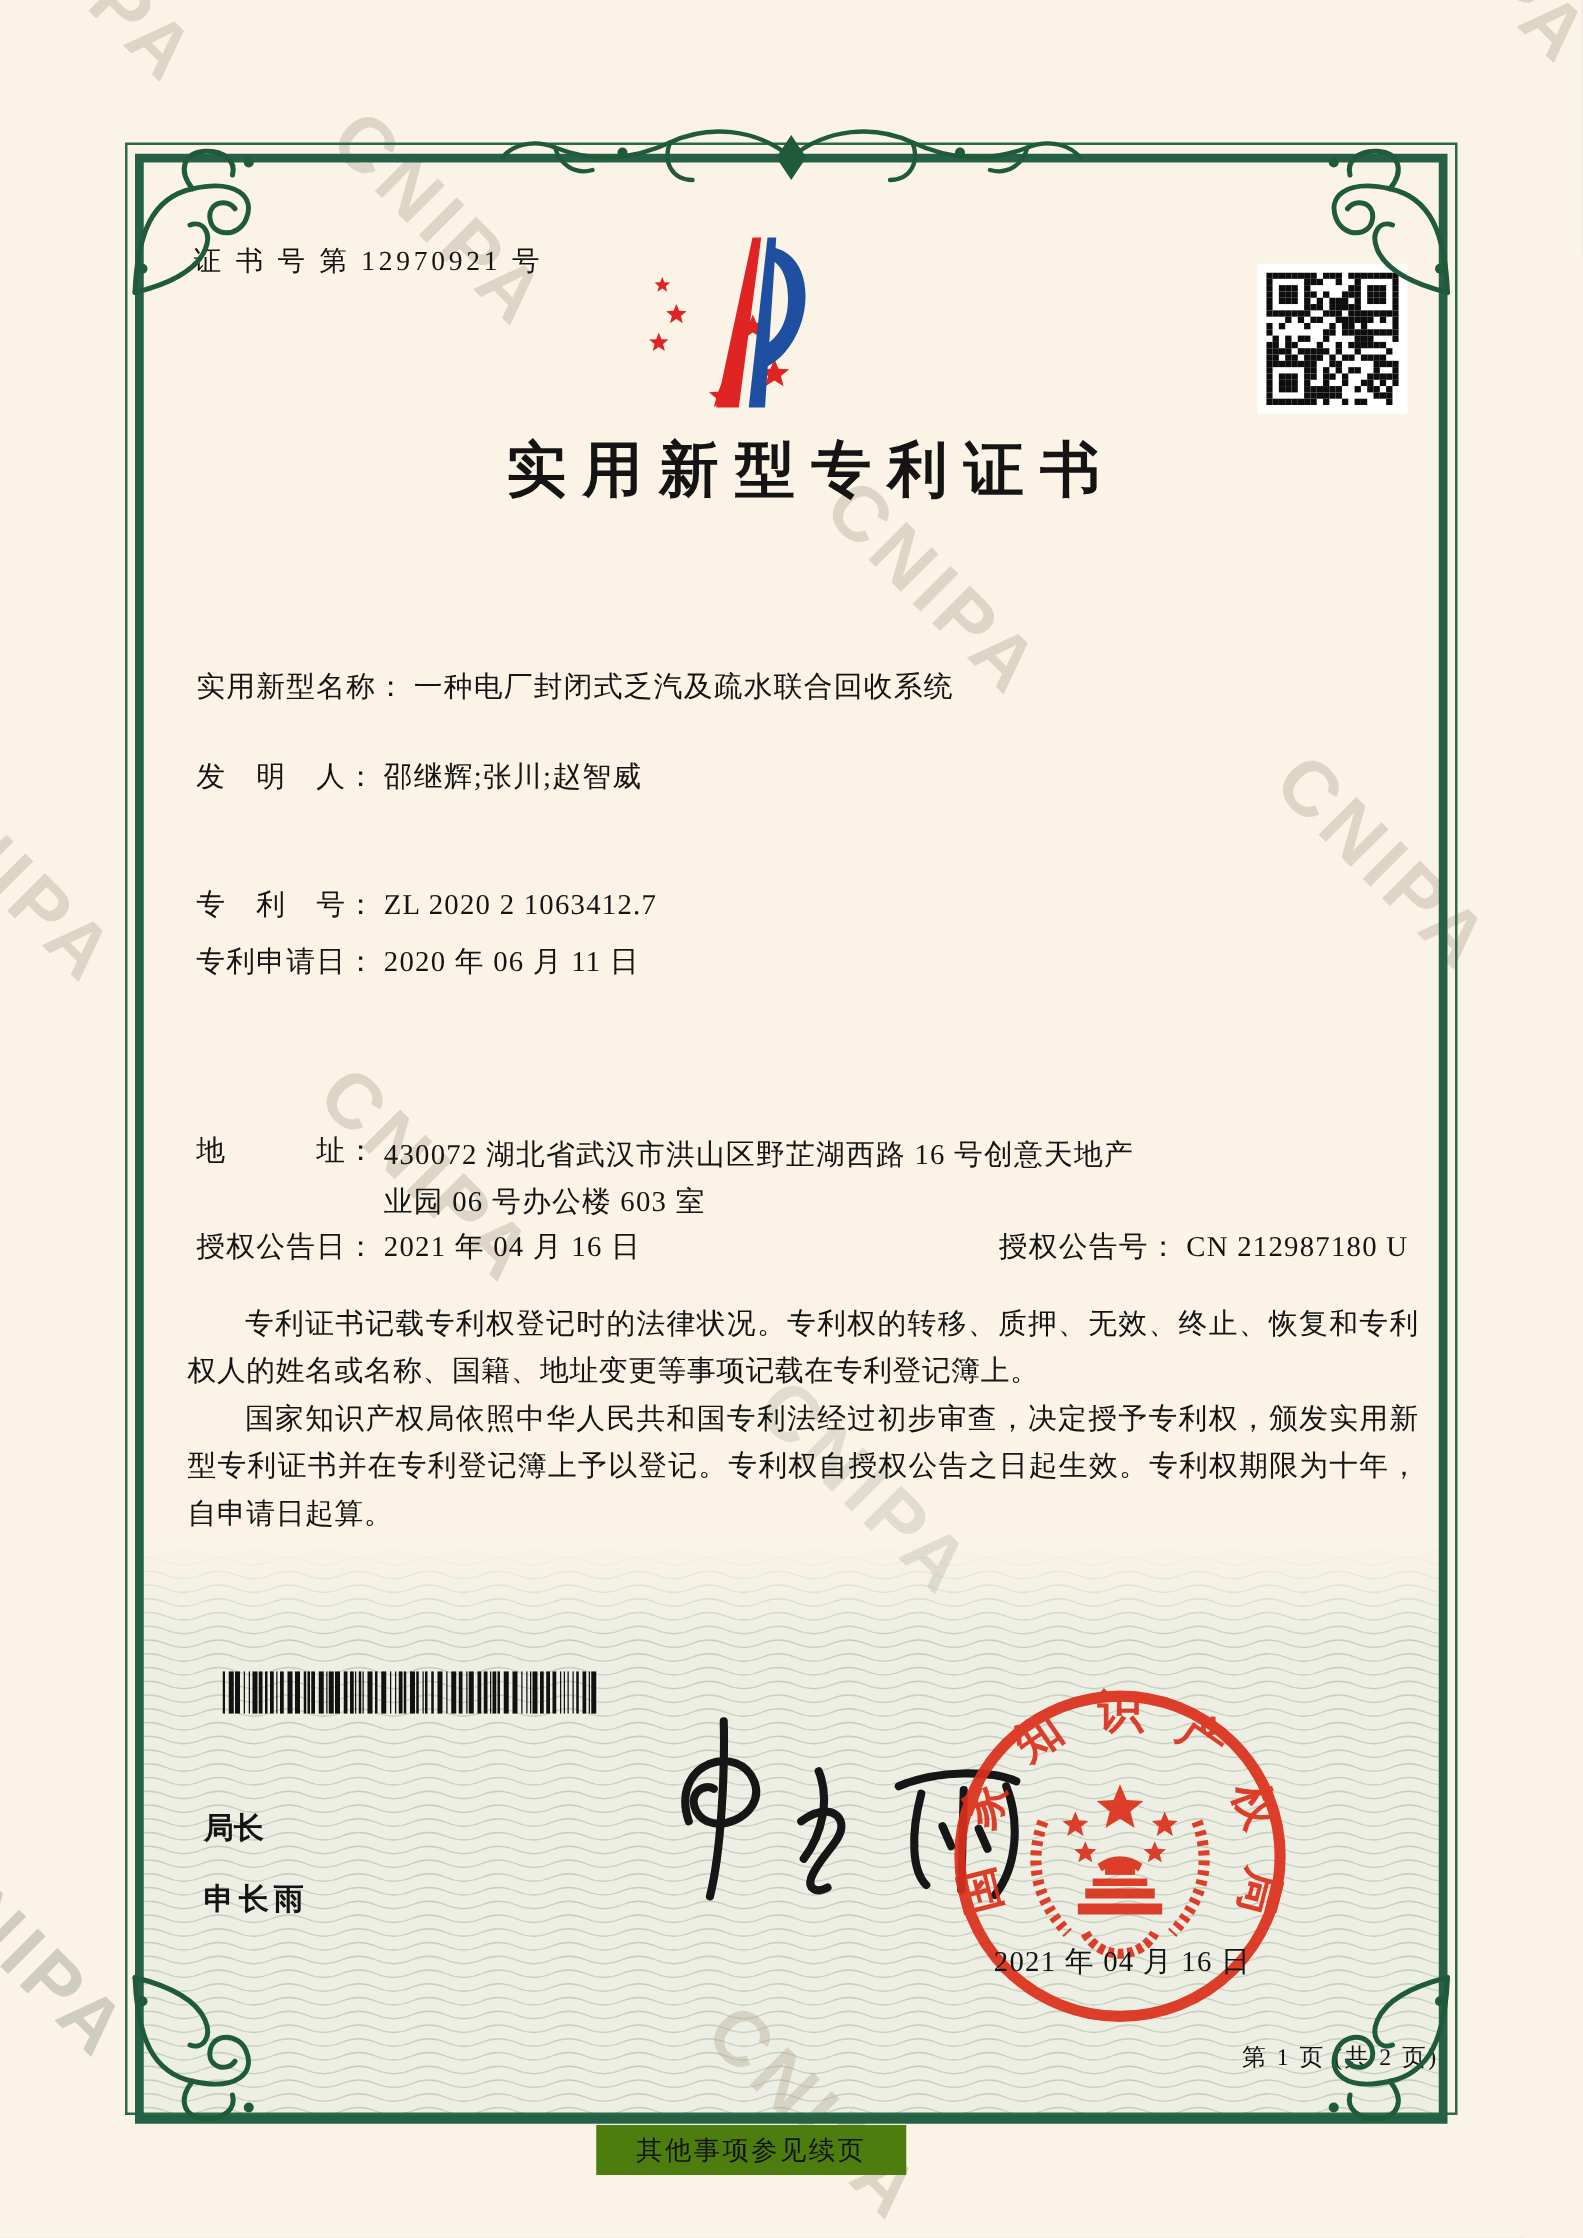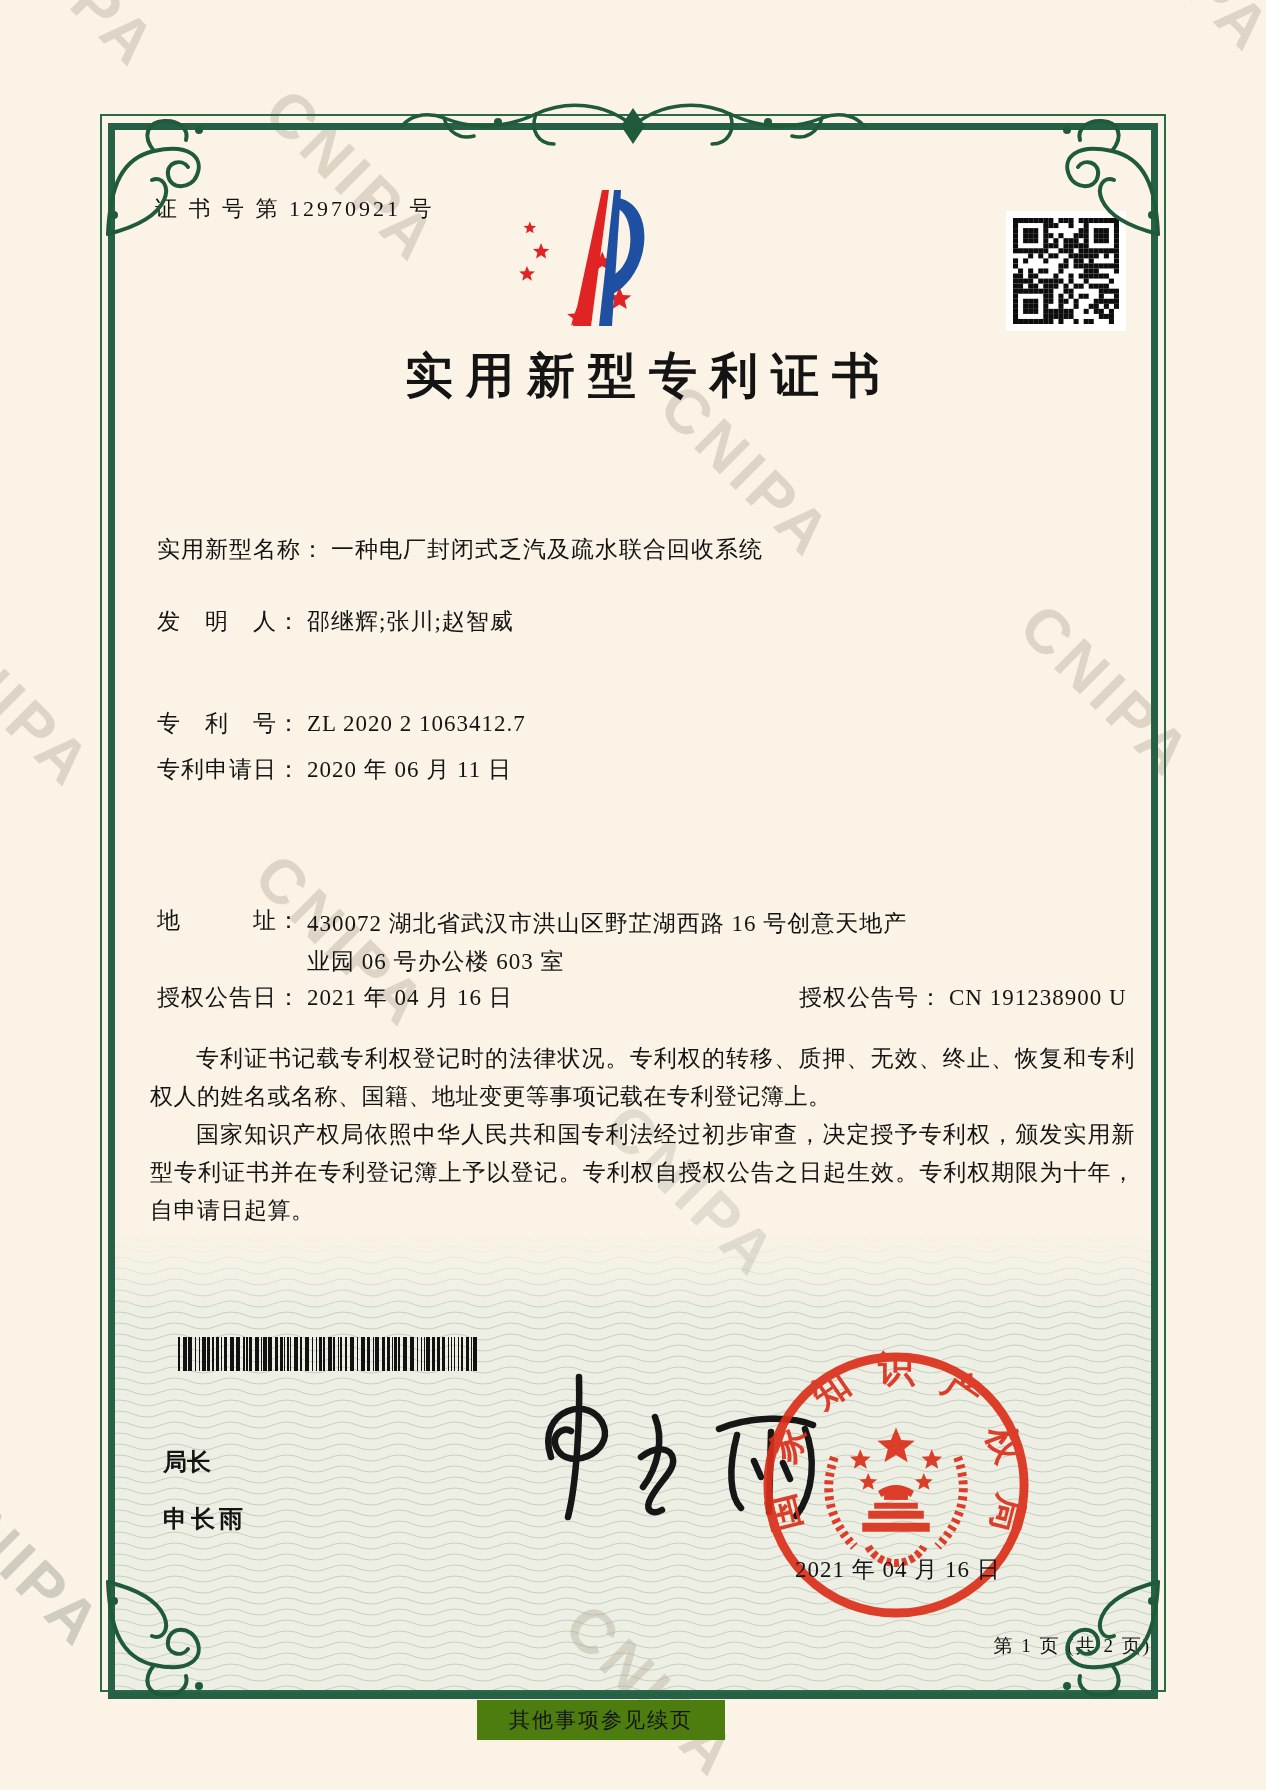--- a/index.html
+++ b/index.html
@@ -473,21 +473,21 @@
   </div>
   <div class="row" style="top:754px;">
     <span class="lab">专利申请日：</span><span class="val">2020 年 06 月 11 日</span>
   </div>
   <div class="row" style="top:905px;">
     <span class="lab" style="vertical-align:top;">地　　　址：</span><span class="addr-lines"><span>430072 湖北省武汉市洪山区野芷湖西路 16 号创意天地产</span><span>业园 06 号办公楼 603 室</span></span>
   </div>
   <div class="row" style="top:982px;width:980px;">
     <span class="lab">授权公告日：</span><span class="val">2021 年 04 月 16 日</span>
     <span class="grant-right">
-      <span class="lab">授权公告号：</span><span class="val">CN 191238900 U</span>
+      <span class="lab">授权公告号：</span><span class="val">CN 212987180 U</span>
     </span>
   </div>
 
   <div class="paras">
     <p>专利证书记载专利权登记时的法律状况。专利权的转移、质押、无效、终止、恢复和专利权人的姓名或名称、国籍、地址变更等事项记载在专利登记簿上。</p>
     <p>国家知识产权局依照中华人民共和国专利法经过初步审查，决定授予专利权，颁发实用新型专利证书并在专利登记簿上予以登记。专利权自授权公告之日起生效。专利权期限为十年，自申请日起算。</p>
   </div>
 
   <div class="barcode">
     <svg id="bcsvg" viewBox="0 0 302 34" preserveAspectRatio="none">

